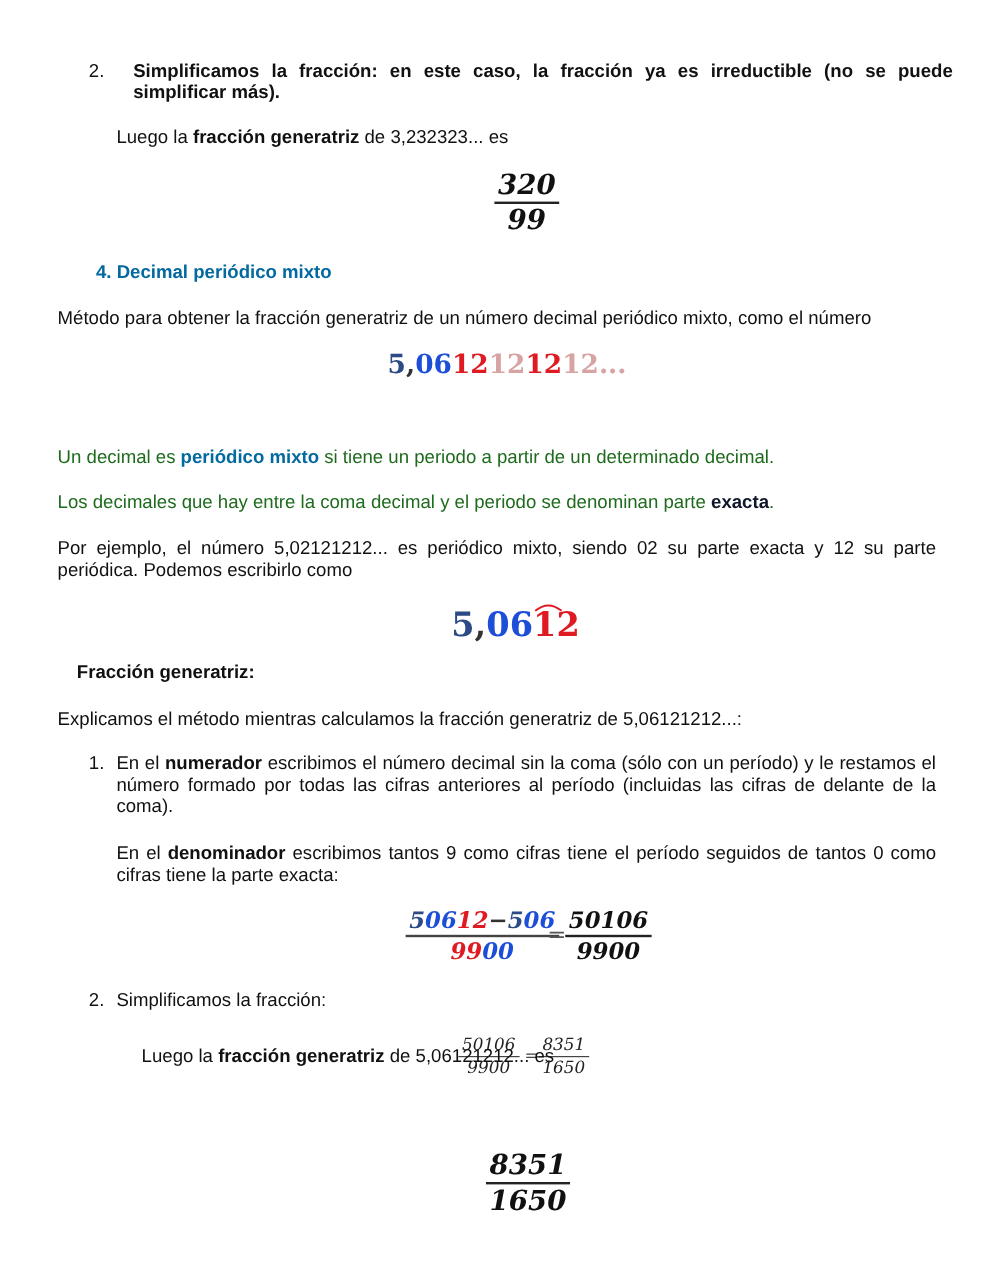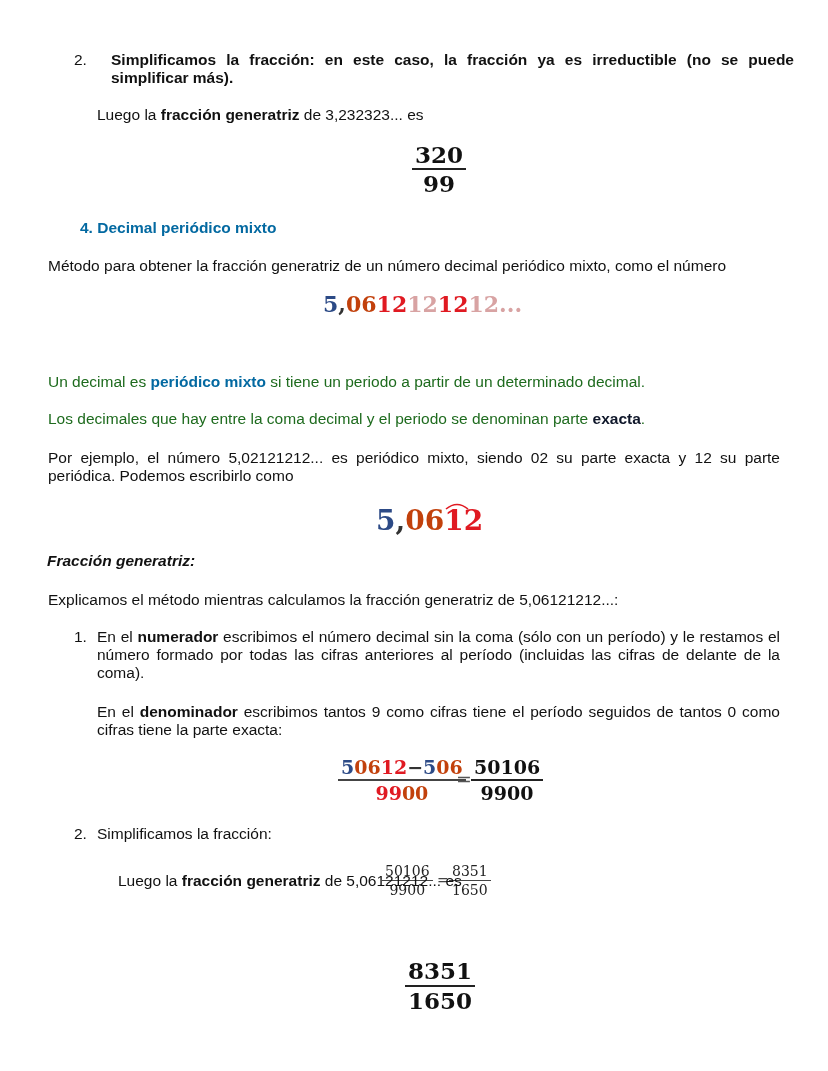--- a/index.html
+++ b/index.html
@@ -7,25 +7,25 @@
     width: 828px; height: 1071px; position: relative; overflow: hidden;
     font-family: "Liberation Sans", sans-serif; font-size: 15.5px; color: #111111;
   }
   .line { position: absolute; line-height: 18px; white-space: nowrap; }
   .para { position: absolute; line-height: 18px; text-align: justify; }
   .num { position: absolute; }
   .green { color: #1e6b1e; }
   .dkgreen { color: #0369a1; }
   b { font-weight: bold; }
   .serif { font-family: "DejaVu Serif", "Liberation Serif", serif; font-weight: bold; }
-  .frac { position: absolute; display: inline-flex; flex-direction: column; align-items: center; }
+  .frac { position: absolute; display: inline-flex; flex-direction: column; align-items: center; font-style: italic; }
   .frac .n, .frac .d { padding: 0 3px; }
   .frac .bar { height: 2px; background: #222; align-self: stretch; }
   .c-blue { color: #2c4a86; }
-  .c-green { color: #c2410c; }
+  .c-green { color: #1d4ed8; }
   .c-red { color: #e01a22; }
   .c-pink { color: #d8a3a3; }
   .c-dark { color: #333333; }
   .eq { position: absolute; }
 </style>
 </head>
 <body>
 
 <div class="line" style="left:74px; top:51px;">2.</div>
 <div class="para" style="left:111px; top:51px; width:683px;font-weight:bold;">Simplificamos la fracción: en este caso, la fracción ya es irreductible (no se puede simplificar más).</div>
@@ -57,21 +57,21 @@
 </div>
 
 <div class="para" style="left:48px; top:449px; width:732px;">Por ejemplo, el número 5,02121212... es periódico mixto, siendo 02 su parte exacta y 12 su parte periódica. Podemos escribirlo como</div>
 
 <div class="num serif" style="left:376px; top:508px; font-size:28px; line-height:26px;">
   <span class="c-blue">5</span><span class="c-dark">,</span><span class="c-green">06</span><span class="c-red" style="position:relative; display:inline-block;"><span>12</span><svg style="position:absolute; left:1px; top:-6px;" width="24" height="8" viewBox="0 0 24 8">
         <path d="M1 7 Q12 -2 23 7" fill="none" stroke="#e01a22" stroke-width="1.6"></path>
       </svg></span>
 </div>
 
-<div class="line" style="left:47px; top:552px; font-weight:bold;font-style:italic;">Fracción generatriz:</div>
+<div class="line" style="left:64px; top:552px; font-weight:bold;">Fracción generatriz:</div>
 
 <div class="line" style="left:48px; top:591px;text-align:right;">Explicamos el método mientras calculamos la fracción generatriz de 5,06121212...:</div>
 
 <div class="line" style="left:74px; top:628px;">1.</div>
 <div class="para" style="left:97px; top:628px; width:683px;">
   <span>En el </span><b>numerador</b><span> escribimos el número decimal sin la coma (sólo con un período) y le restamos el número formado por todas las cifras anteriores al período (incluidas las cifras de delante de la coma).</span>
 </div>
 
 <div class="para" style="left:97px; top:703px; width:683px;">
   <span>En el </span><b>denominador</b><span> escribimos tantos 9 como cifras tiene el período seguidos de tantos 0 como cifras tiene la parte exacta:</span>

